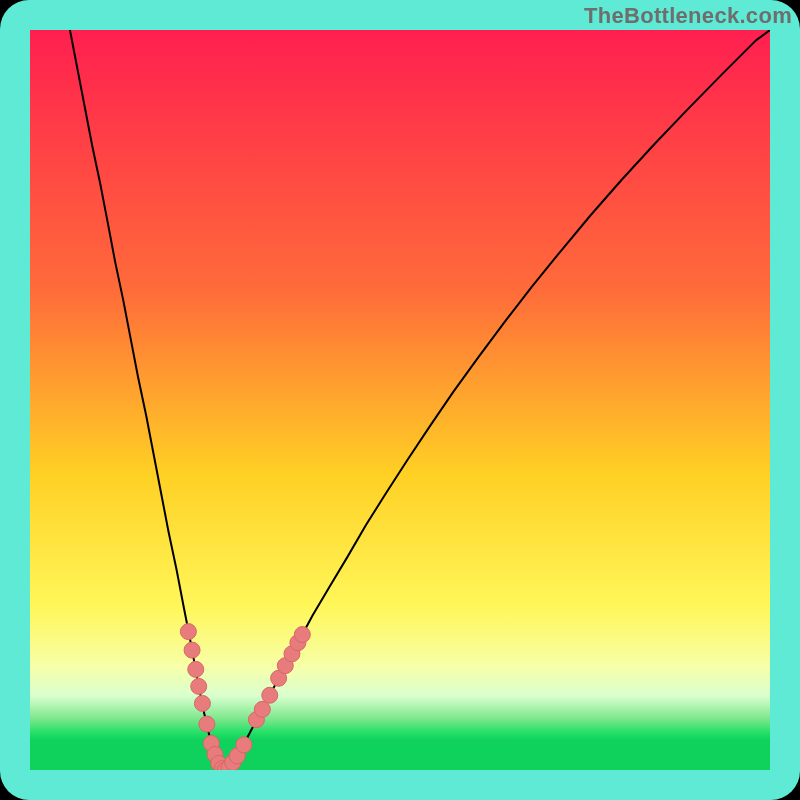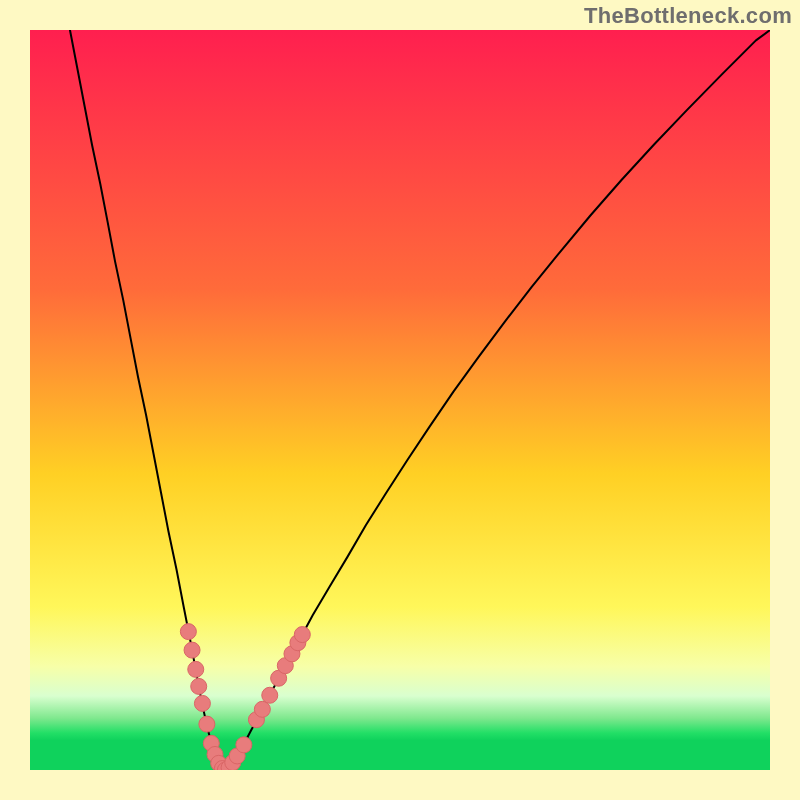--- a/index.html
+++ b/index.html
@@ -8,21 +8,22 @@
     width: 800px;
     height: 800px;
     overflow: hidden;
     background: #000;
     font-family: Arial, Helvetica, sans-serif;
   }
   .frame {
     position: absolute;
     width: 800px;
     height: 800px;
-    background: #fef9c3;
+    background: #5eead4;
+    border-radius: 29px;
   }
   .plot-area {
     position: absolute;
     left: 30px;
     top: 30px;
     width: 740px;
     height: 740px;
     background: linear-gradient(
       to bottom,
       #ff1f4f 0%,

